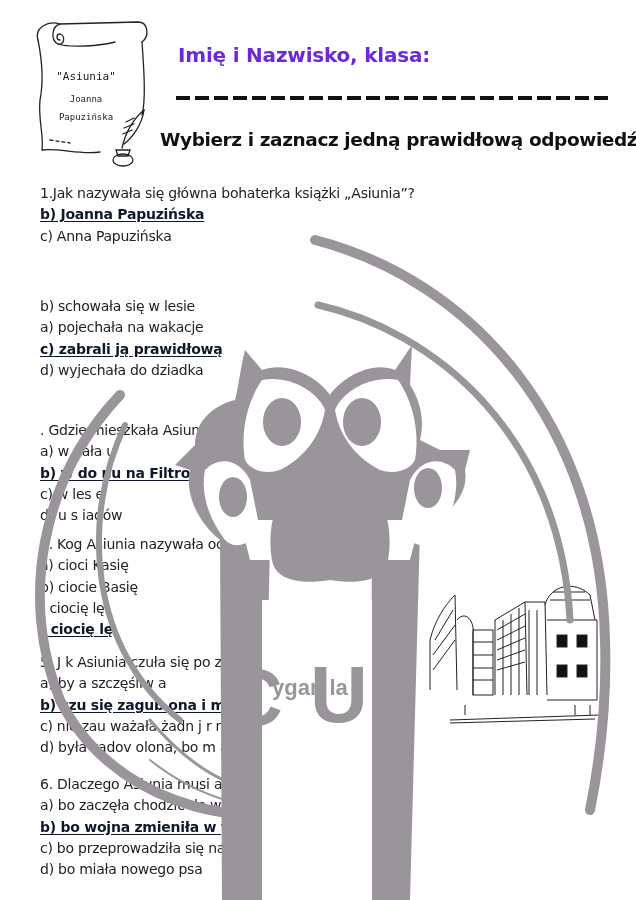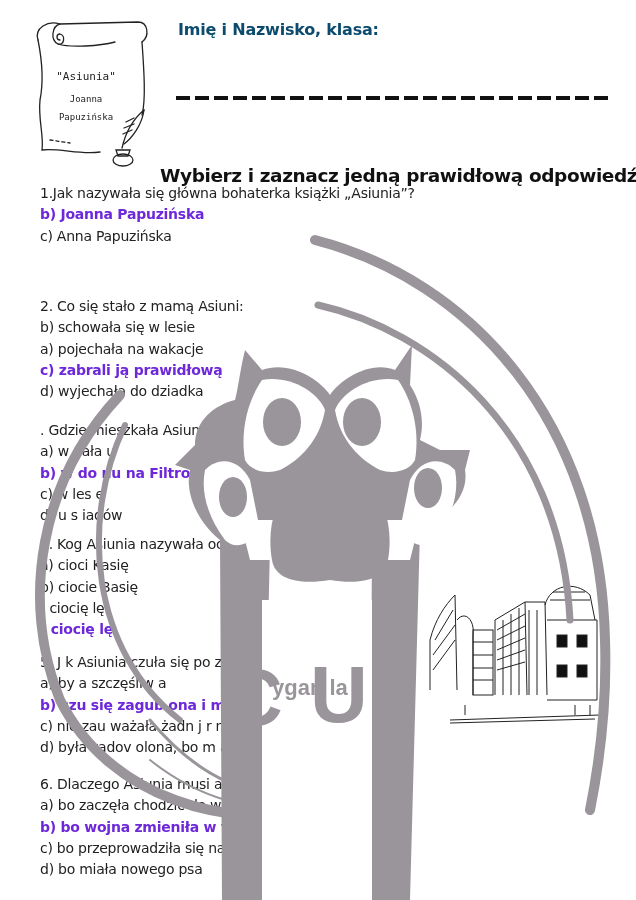--- a/index.html
+++ b/index.html
@@ -1,27 +1,27 @@
 <!DOCTYPE html>
 <html><head>
 <meta charset="utf-8">
 <style>
   html, body { margin:0; padding:0; background:#ffffff; }
   body { width:636px; height:900px; position:relative; overflow:hidden;
          font-family:"DejaVu Sans", "Liberation Sans", sans-serif; color:#222; }
   .abs { position:absolute; }
   .logo { left:20px; top:10px; width:140px; height:160px; }
   .logo svg { width:100%; height:100%; }
-  .hdr-name { left:178px; top:20px; font-size:16px; font-weight:bold; color:#0c4a6e; letter-spacing:-0.2px; }
+  .hdr-name { left:178px; top:43px; font-size:20px; font-weight:bold; color:#6d28d9; letter-spacing:-0.2px; }
   .dashline { left:176px; top:96px; width:436px; height:4px;
               background: repeating-linear-gradient(to right, #111 0 14px, transparent 14px 19px); }
-  .instr { left:160px; top:129px; font-size:18.5px; font-weight:bold; color:#111; letter-spacing:-0.4px; white-space:nowrap;margin-top:36px; }
+  .instr { left:160px; top:129px; font-size:18.5px; font-weight:bold; color:#111; letter-spacing:-0.4px; white-space:nowrap; }
   .q { position:absolute; left:40px; font-size:14px; line-height:21.3px; letter-spacing:-0.25px; }
   .q div { white-space:nowrap; }
-  .correct { font-weight:bold; text-underline-offset:2px; color:#6d28d9; }
+  .correct { font-weight:bold; text-decoration:underline; text-underline-offset:2px; color:#0f172a; }
   .wm { position:absolute; left:0; top:0; width:636px; height:900px; pointer-events:none; }
 </style>
 </head>
 <body>
 
 <div class="abs logo">
   <svg viewBox="0 0 140 160">
     <g fill="none" stroke="#222" stroke-width="1.3" stroke-linecap="round">
       <path d="M18,30 C14,18 28,10 40,14 L118,12 C128,12 130,26 122,32"></path>
       <path d="M40,14 C32,16 30,30 38,34 C44,36 46,26 40,24 C36,24 36,30 40,30"></path>
@@ -45,21 +45,20 @@
 <div class="abs dashline"></div>
 <div class="abs instr">Wybierz i zaznacz jedną prawidłową odpowiedź</div>
 
 <div class="q" style="top:183px;">
   <div>1.Jak nazywała się główna bohaterka książki „Asiunia”?</div>
   <div class="correct">b) Joanna Papuzińska </div>
   <div>c) Anna Papuzińska</div>
 </div>
 
 <div class="q" style="top:296px;">
-  <div>2. Co się stało z mamą Asiuni:</div>
   <div>b) schowała się w lesie</div>
   <div>a) pojechała na wakacje</div>
   <div class="correct">c)  zabrali ją prawidłową</div>
   <div>d) wyjechała do dziadka</div>
 </div>
 
 <div class="q" style="top:420px;">
   <div>. Gdzie mieszkała Asiunia    utr     sw   jej    om    Warszawie?</div>
   <div>a) w pała u</div>
   <div class="correct">b) w do  nu na Filtro   ej u    rech pań</div>

